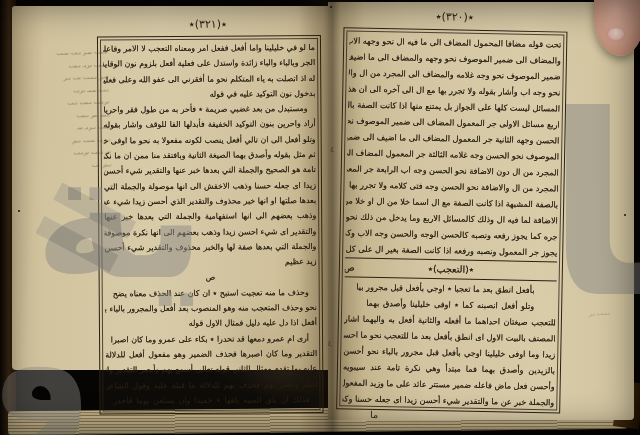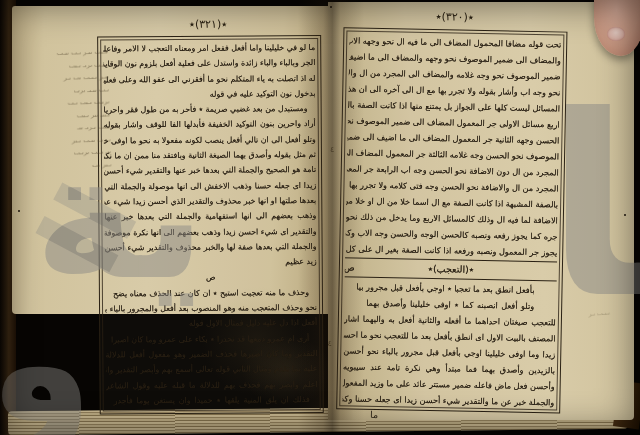--- a/index.html
+++ b/index.html
@@ -9,21 +9,21 @@
          box-shadow:inset 0 0 34px 6px rgba(0,0,0,.45);}
   
   .cover-left{position:absolute;left:0;top:0;width:16px;height:435px;z-index:1;
          background:linear-gradient(to right,#0d0804,#3a2813 55%,#1d1106);}
   .page-block{position:absolute;left:8px;top:408px;width:620px;height:24px;z-index:1;
          transform:rotate(-.6deg);border-radius:4px;
          background:repeating-linear-gradient(to bottom,#c9b890 0 2px,#93815c 2px 3px,#bdac84 3px 5px,#85734e 5px 6px);}
   .cover-right{position:absolute;left:616px;top:382px;width:26px;height:46px;z-index:1;
          transform:rotate(8deg);background:linear-gradient(to right,#4a3014,#241403);}
   .page{position:absolute;z-index:2;}
-  .left-page{left:12px;top:6px;width:316px;height:308px;border-radius:3px 0 0 4px;
+  .left-page{left:12px;top:6px;width:316px;height:364px;border-radius:3px 0 0 4px;
          background:linear-gradient(93deg,#bdac84 0%,#d1c39d 10%,#d7caa7 45%,#cfc09a 82%,#b7a57b 100%);}
   .right-page{left:328px;top:2px;width:306px;height:418px;border-radius:0 3px 4px 0;
          background:linear-gradient(87deg,#a08e68 0%,#c1b189 8%,#d2c4a0 30%,#d8cba8 68%,#cfc19b 100%);}
   .stain1{position:absolute;left:230px;top:330px;width:90px;height:70px;border-radius:50%;
          background:radial-gradient(closest-side,rgba(120,95,55,.18),transparent);}
   .stain2{position:absolute;left:190px;top:280px;width:110px;height:110px;border-radius:50%;
          background:radial-gradient(closest-side,rgba(110,88,50,.14),transparent);}
   .gutter-shadow{position:absolute;left:298px;top:0;width:66px;height:432px;z-index:3;pointer-events:none;
          background:linear-gradient(to right,rgba(0,0,0,0) 0%,rgba(46,32,16,.26) 38%,rgba(26,17,7,.46) 52%,rgba(46,32,16,.2) 64%,transparent 100%);}
   

